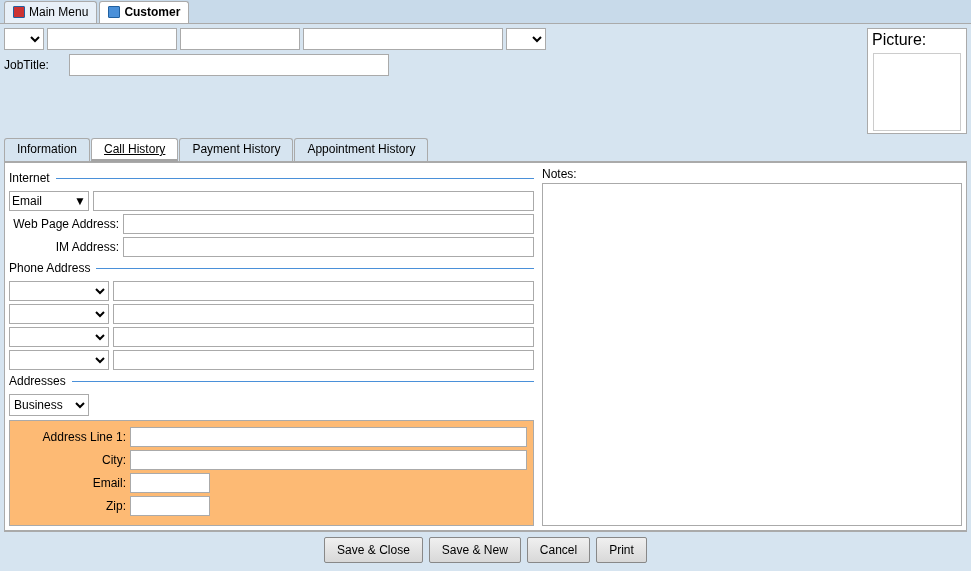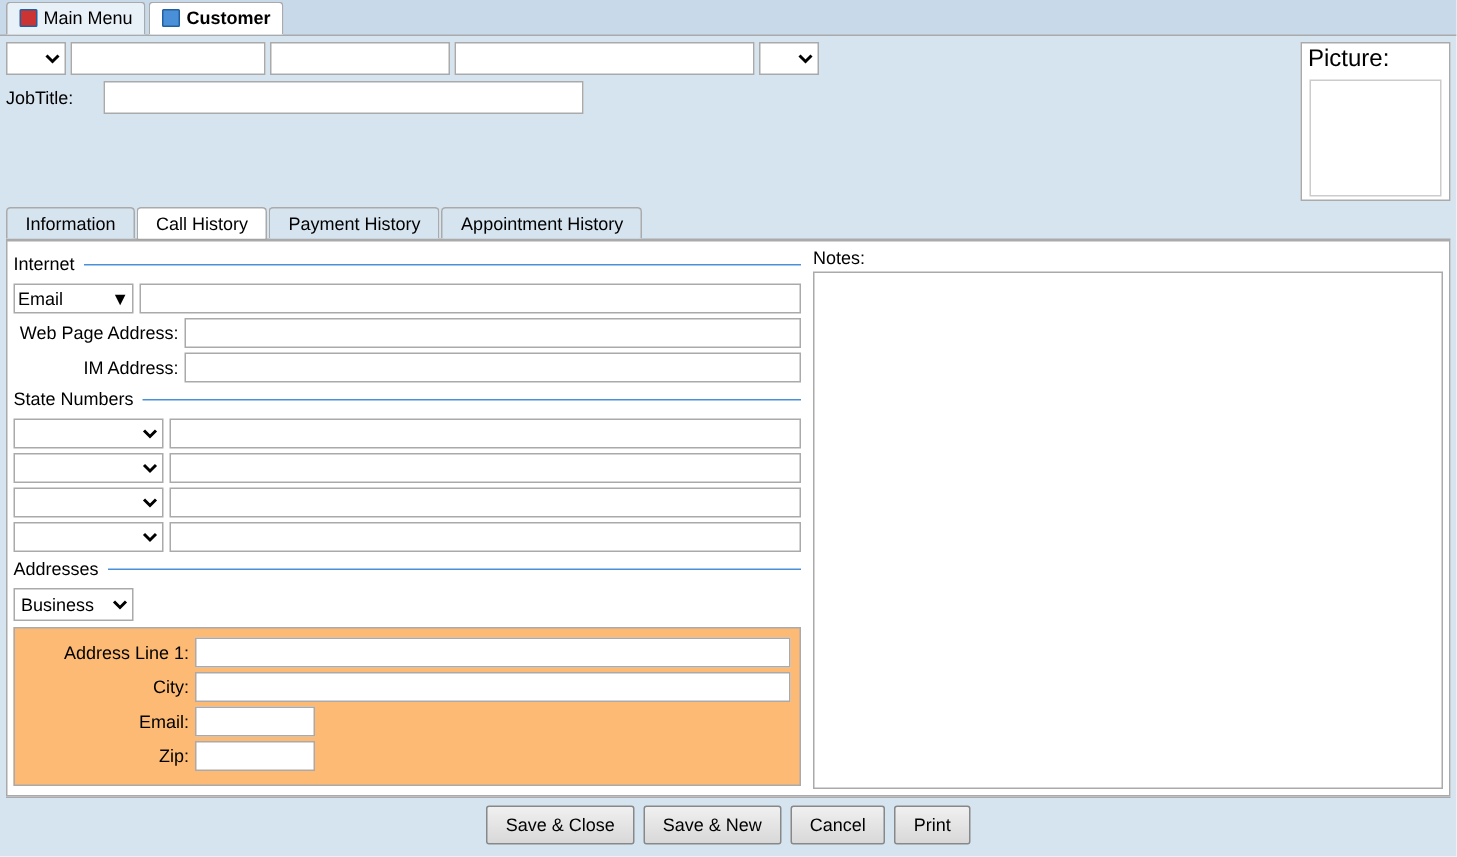--- a/index.html
+++ b/index.html
@@ -127,23 +127,24 @@
       border: 1px solid #aaa;
       border-bottom: none;
       background: #d6e4f0;
       cursor: pointer;
       margin-right: 1px;
       border-radius: 3px 3px 0 0;
       font-size: 12px;
     }
     .content-tab.active {
       background: #fff;
-      border-bottom: 1px solid #a3a3a3;
+      border-bottom: 3px solid #a3a3a3;
       margin-bottom: -1px;
       z-index: 1;
+      text-decoration: underline;
     }
 
     
     .panel-area {
       flex: 1;
       display: flex;
       border: 1px solid #aaa;
       background: #fff;
       padding: 4px;
     }
@@ -395,21 +396,21 @@
         <span class="form-label" style="width:110px">Web Page Address:</span>
         <input type="text" class="form-input" value="" style="">
       </div>
 
       <div class="form-row">
         <span class="form-label" style="width:110px">IM Address:</span>
         <input type="text" class="form-input" value="" style="">
       </div>
 
       <div class="section-header">
-        <span class="section-label">State Numbers</span>
+        <span class="section-label">Phone Address</span>
         <hr class="section-line">
       </div>
 
       <div class="phone-row">
         <select class="phone-type-select"><option></option></select>
         <input type="text" class="phone-input" value="" style="">
       </div>
       <div class="phone-row">
         <select class="phone-type-select"><option></option></select>
         <input type="text" class="phone-input" value="" style="">

